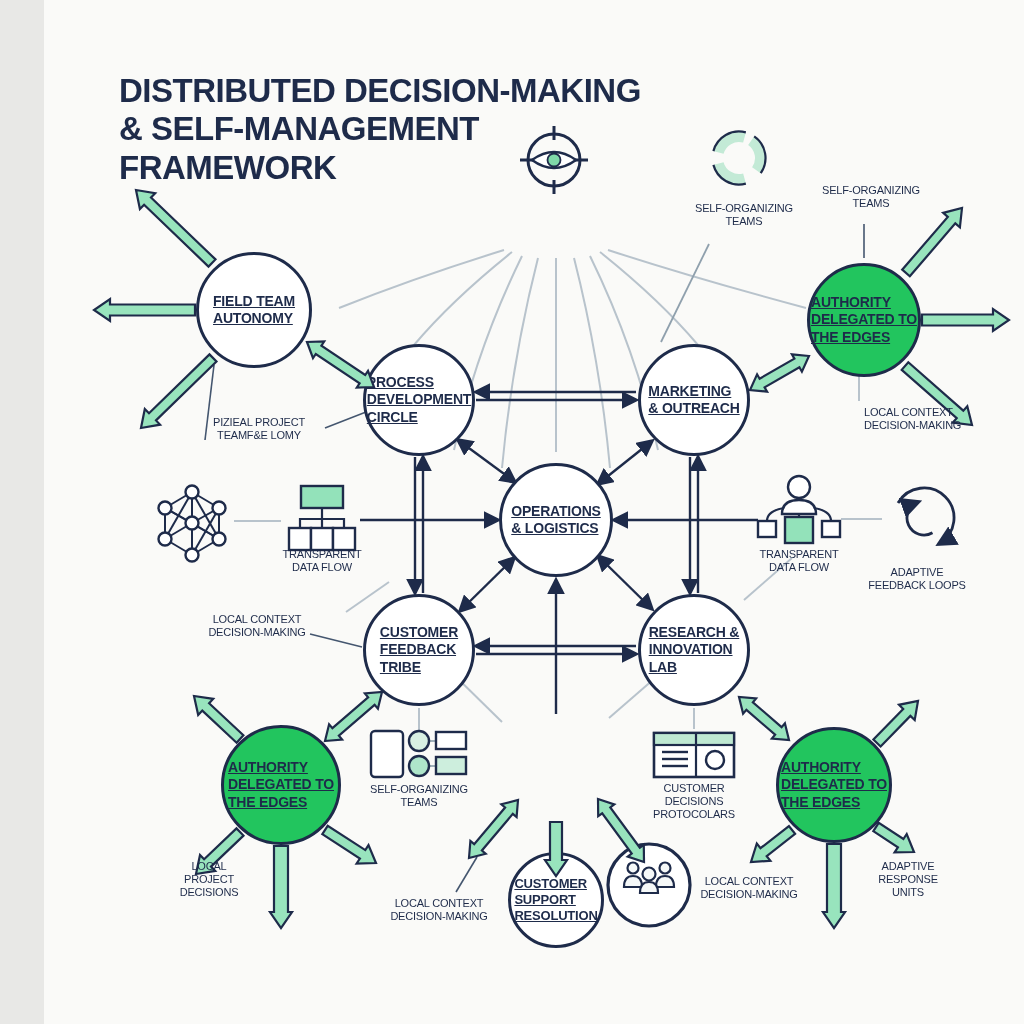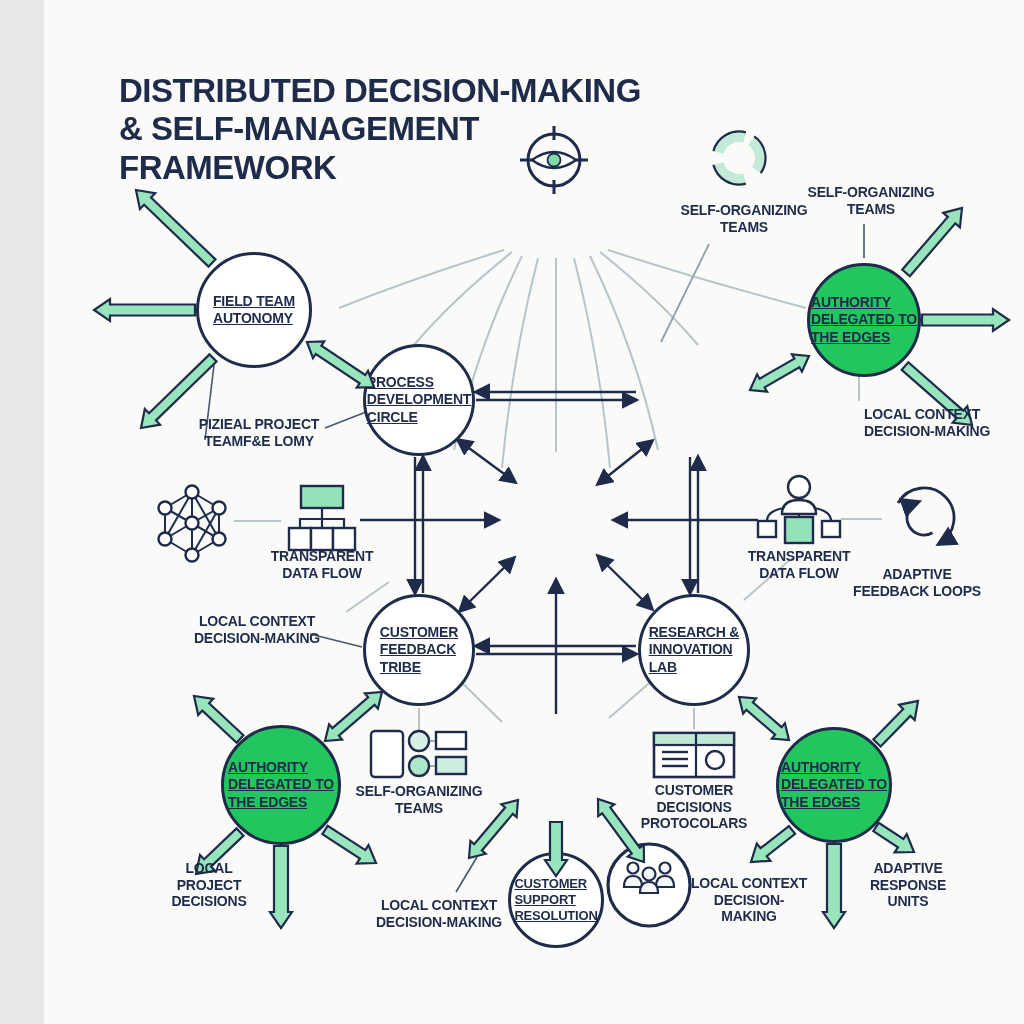--- a/index.html
+++ b/index.html
@@ -6,21 +6,21 @@
   #stage{position:relative;width:1024px;height:1024px;background:#fafaf8;overflow:hidden;
          font-family:"Liberation Sans","DejaVu Sans",sans-serif;color:#1e2b4a;margin-left:44px;}
   svg{position:absolute;left:0;top:0;pointer-events:none;}
   #base-svg{z-index:0;}
   #top-svg{z-index:2;}
   .node{position:absolute;border-radius:50%;border:3.5px solid #1e2b4a;background:#fff;
         display:flex;align-items:center;justify-content:center;
         font-weight:700;font-size:14px;line-height:1.22;letter-spacing:-0.2px;
         white-space:pre-line;z-index:1;box-sizing:border-box;text-decoration:underline;}
   .node.green{background:#22c55e;}
-  .lbl{position:absolute;font-weight:700;font-size:14px;line-height:1.18;
+  .lbl{position:absolute;font-weight:400;font-size:11px;line-height:1.18;
        letter-spacing:-0.2px;text-align:center;white-space:pre-line;z-index:3;}
   .lbl.left{text-align:left;}
   #title{position:absolute;left:75px;top:72px;font-size:33px;font-weight:800;
          line-height:1.16;letter-spacing:-0.5px;white-space:pre-line;z-index:3;}
 </style>
 </head>
 <body>
 
 <div id="stage">
   <svg id="base-svg" width="1024" height="1024" viewBox="0 0 1024 1024">
@@ -154,20 +154,24 @@
 
   <div id="title">DISTRIBUTED DECISION-MAKING
 &amp; SELF-MANAGEMENT
 FRAMEWORK</div>
 
   <div class="node" style="left:152px;top:252px;width:116px;height:116px">FIELD TEAM
 AUTONOMY</div>
   <div class="node" style="left:319px;top:344px;width:112px;height:112px">PROCESS
 DEVELOPMENT
 CIRCLE</div>
+  <div class="node" style="left:594px;top:344px;width:112px;height:112px">MARKETING
+&amp; OUTREACH</div>
+  <div class="node" style="left:455px;top:463px;width:114px;height:114px">OPERATIONS
+&amp; LOGISTICS</div>
   <div class="node" style="left:319px;top:594px;width:112px;height:112px">CUSTOMER
 FEEDBACK
 TRIBE</div>
   <div class="node" style="left:594px;top:594px;width:112px;height:112px">RESEARCH &amp;
 INNOVATION
 LAB</div>
   <div class="node green" style="left:763px;top:263px;width:114px;height:114px">AUTHORITY
 DELEGATED TO
 THE EDGES</div>
   <div class="node green" style="left:177px;top:725px;width:120px;height:120px">AUTHORITY

